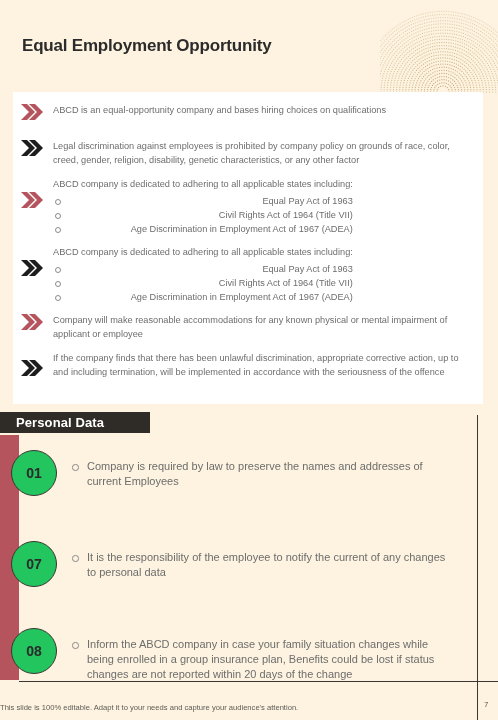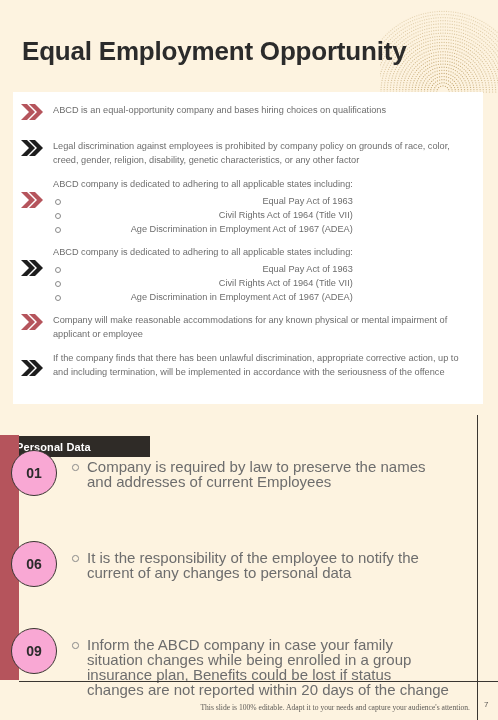--- a/index.html
+++ b/index.html
@@ -23,21 +23,21 @@
     overflow: hidden;
     pointer-events: none;
   }
   .dot-pattern svg { display: block; }
 
   
   .slide-title {
     position: absolute;
     left: 22px;
     top: 36px;
-    font-size: 26px;
+    font-size: 17px;
     font-weight: bold;
     color: #2b2b2b;
     letter-spacing: -0.2px;
     white-space: nowrap;
   }
 
   
   .content-card {
     position: absolute;
     left: 13px;
@@ -95,27 +95,26 @@
 
   
   .section-banner {
     position: absolute;
     left: 0;
     top: 412px;
     width: 150px;
     height: 21px;
     background: #2f2b27;
     color: #ffffff;
-    font-size: 11px;
+    font-size: 13px;
     font-weight: bold;
     display: flex;
     align-items: center;
     padding-left: 16px;
     letter-spacing: 0.1px;
-    margin-top: 24px;
   }
 
   
   .red-bar {
     position: absolute;
     left: 0;
     top: 435px;
     width: 19px;
     height: 245px;
     background: #b5545c;
@@ -127,35 +126,35 @@
     left: 0;
     width: 470px;
   }
   .num-circle {
     position: absolute;
     left: 11px;
     top: 0;
     width: 46px;
     height: 46px;
     border-radius: 50%;
-    background: #f9a8d4;
+    background: #22c55e;
     border: 1px solid #3a3632;
     display: flex;
     align-items: center;
     justify-content: center;
     font-size: 14px;
     font-weight: bold;
     color: #2b2b2b;
   }
   .num-body {
     position: absolute;
     left: 72px;
     top: 9px;
     width: 380px;
-    font-size: 15px;
+    font-size: 11px;
     line-height: 15px;
     color: #6d6d6d;
     padding-left: 15px;
   }
   .num-body::before {
     content: "";
     position: absolute;
     left: 0px;
     top: 5px;
     width: 4.5px;
@@ -180,24 +179,23 @@
     width: 479px;
     height: 1px;
     background: #3a3632;
   }
 
   .footer-note {
     position: absolute;
     left: 0;
     top: 703px;
     width: 470px;
-    text-align: right;
+    text-align: left;
     font-size: 7.6px;
     color: #5d5a56;
-    font-family: Liberation Serif, serif;
   }
   .page-num {
     position: absolute;
     left: 484px;
     top: 700px;
     font-size: 8px;
     color: #5d5a56;
   }
 </style>
 </head>
@@ -1560,25 +1558,25 @@
 <div class="section-banner">Personal Data</div>
 
 <div class="red-bar"></div>
 
 <div class="num-item" style="top:450px;">
   <div class="num-circle">01</div>
   <div class="num-body">Company is required by law to preserve the names and addresses of current Employees</div>
 </div>
 
 <div class="num-item" style="top:541px;">
-  <div class="num-circle">06</div>
+  <div class="num-circle">07</div>
   <div class="num-body">It is the responsibility of the employee to notify the current of any changes to personal data</div>
 </div>
 
 <div class="num-item" style="top:628px;">
-  <div class="num-circle">09</div>
+  <div class="num-circle">08</div>
   <div class="num-body">Inform the ABCD company in case your family situation changes while being enrolled in a group insurance plan, Benefits could be lost if status changes are not reported within 20 days of the change</div>
 </div>
 
 <div class="v-rule"></div>
 <div class="h-rule"></div>
 <div class="footer-note">This slide is 100% editable. Adapt it to your needs and capture your audience's attention.</div>
 <div class="page-num">7</div>
 
 </body></html>

